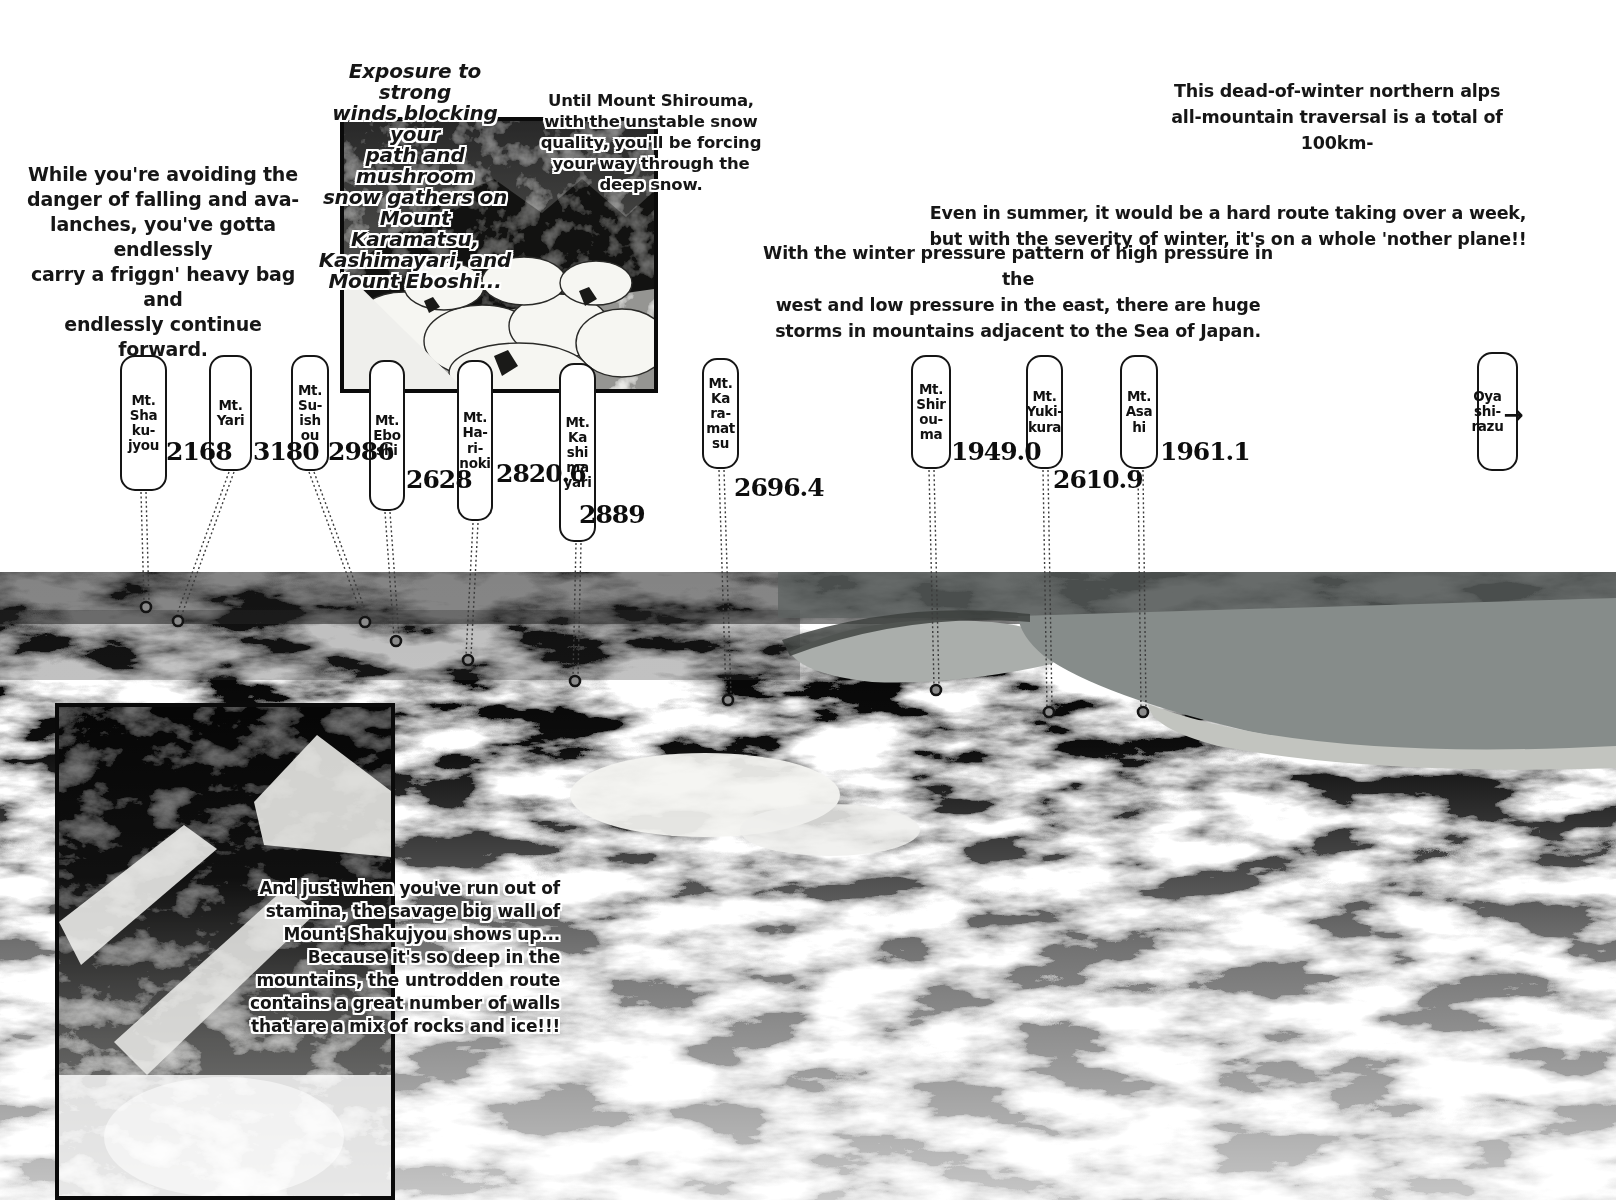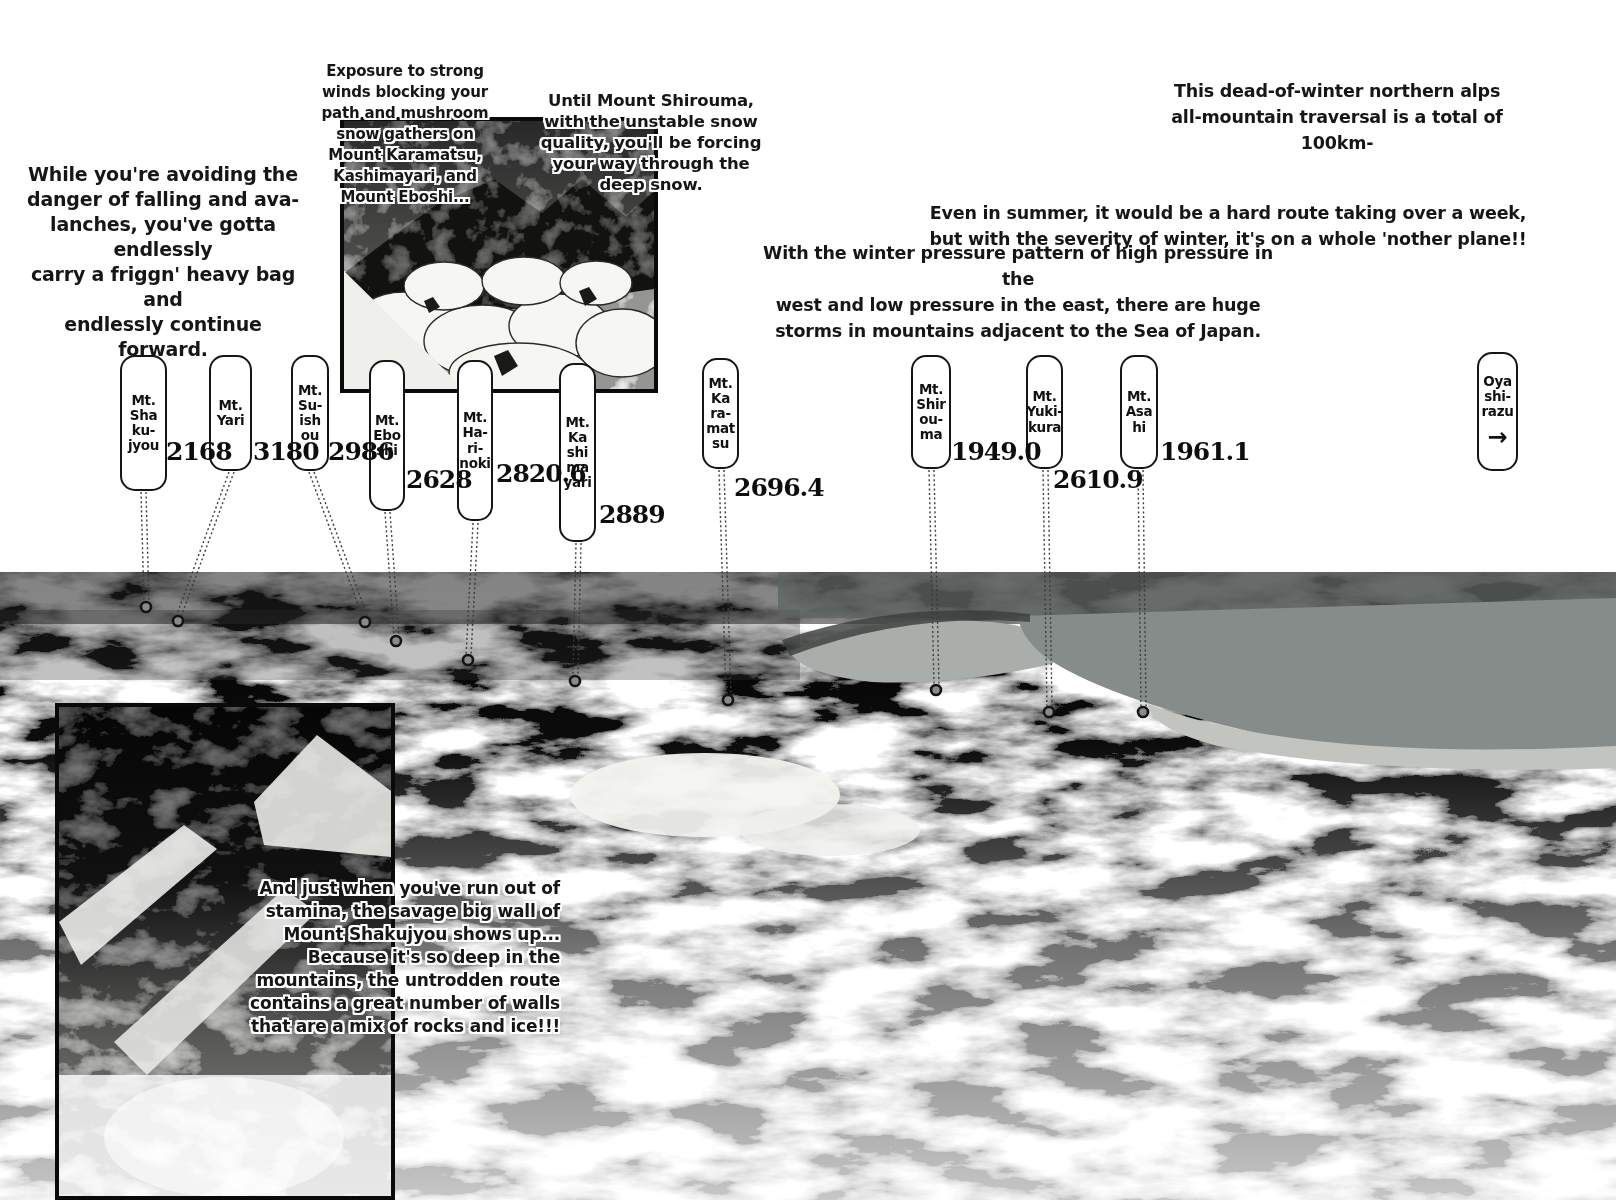--- a/index.html
+++ b/index.html
@@ -19,21 +19,21 @@
   .pill{
     position:absolute; background:#fff; border:2.5px solid #151515; border-radius:15px;
     display:flex; align-items:center; justify-content:center; box-sizing:border-box;
     z-index:6;
   }
   .pill .lbl{
     white-space:pre-line; text-align:center; font-size:13.5px; line-height:1.12;
     font-weight:700; color:#111; letter-spacing:-0.3px;
   }
   .pill .arrow{font-size:24px; font-weight:700; margin-top:6px; line-height:1;}
-  .pill.oya{flex-direction:column;}
+  .pill.oya{flex-direction:row;}
   .elev{
     position:absolute; font-family:"DejaVu Serif","Liberation Serif",serif;
     font-weight:700; font-size:25px; letter-spacing:-1px; color:#0d0d0d; z-index:6;
   }
   .inset{position:absolute; border:4px solid #0a0a0a; box-sizing:border-box; background:#fff;}
   svg{display:block;}
 </style>
 </head>
 <body>
 
@@ -248,33 +248,33 @@
 shi-
 razu</div>
     <div class="arrow">→</div>
     </div>
 
   <div class="elev" style="left:166px;top:437px;">2168</div>
   <div class="elev" style="left:253px;top:437px;">3180</div>
   <div class="elev" style="left:328px;top:437px;">2986</div>
   <div class="elev" style="left:406px;top:465px;">2628</div>
   <div class="elev" style="left:496px;top:459px;">2820.6</div>
-  <div class="elev" style="left:599px;top:500px;">2889</div>
+  <div class="elev" style="left:579px;top:500px;">2889</div>
   <div class="elev" style="left:734px;top:473px;">2696.4</div>
   <div class="elev" style="left:951px;top:437px;">1949.0</div>
   <div class="elev" style="left:1053px;top:465px;">2610.9</div>
   <div class="elev" style="left:1160px;top:437px;">1961.1</div>
 
   <div class="abs caption" style="left:18px;top:162px;width:290px;font-size:19px;line-height:25px;z-index:7;">While you're avoiding the
 danger of falling and ava-
 lanches, you've gotta endlessly
 carry a friggn' heavy bag and
 endlessly continue forward.</div>
 
-  <div class="abs caption outline" style="left:304px;top:61px;width:202px;font-size:15px;line-height:21px;z-index:7;">Exposure to strong
+  <div class="abs caption outline" style="left:314px;top:61px;width:202px;font-size:20px;line-height:21px;z-index:7;font-style:italic;">Exposure to strong
 winds blocking your
 path and mushroom
 snow gathers on
 Mount Karamatsu,
 Kashimayari, and
 Mount Eboshi...</div>
 
   <div class="abs caption outline" style="left:534px;top:90px;width:234px;font-size:16.5px;line-height:21px;z-index:7;">Until Mount Shirouma,
 with the unstable snow
 quality, you'll be forcing

